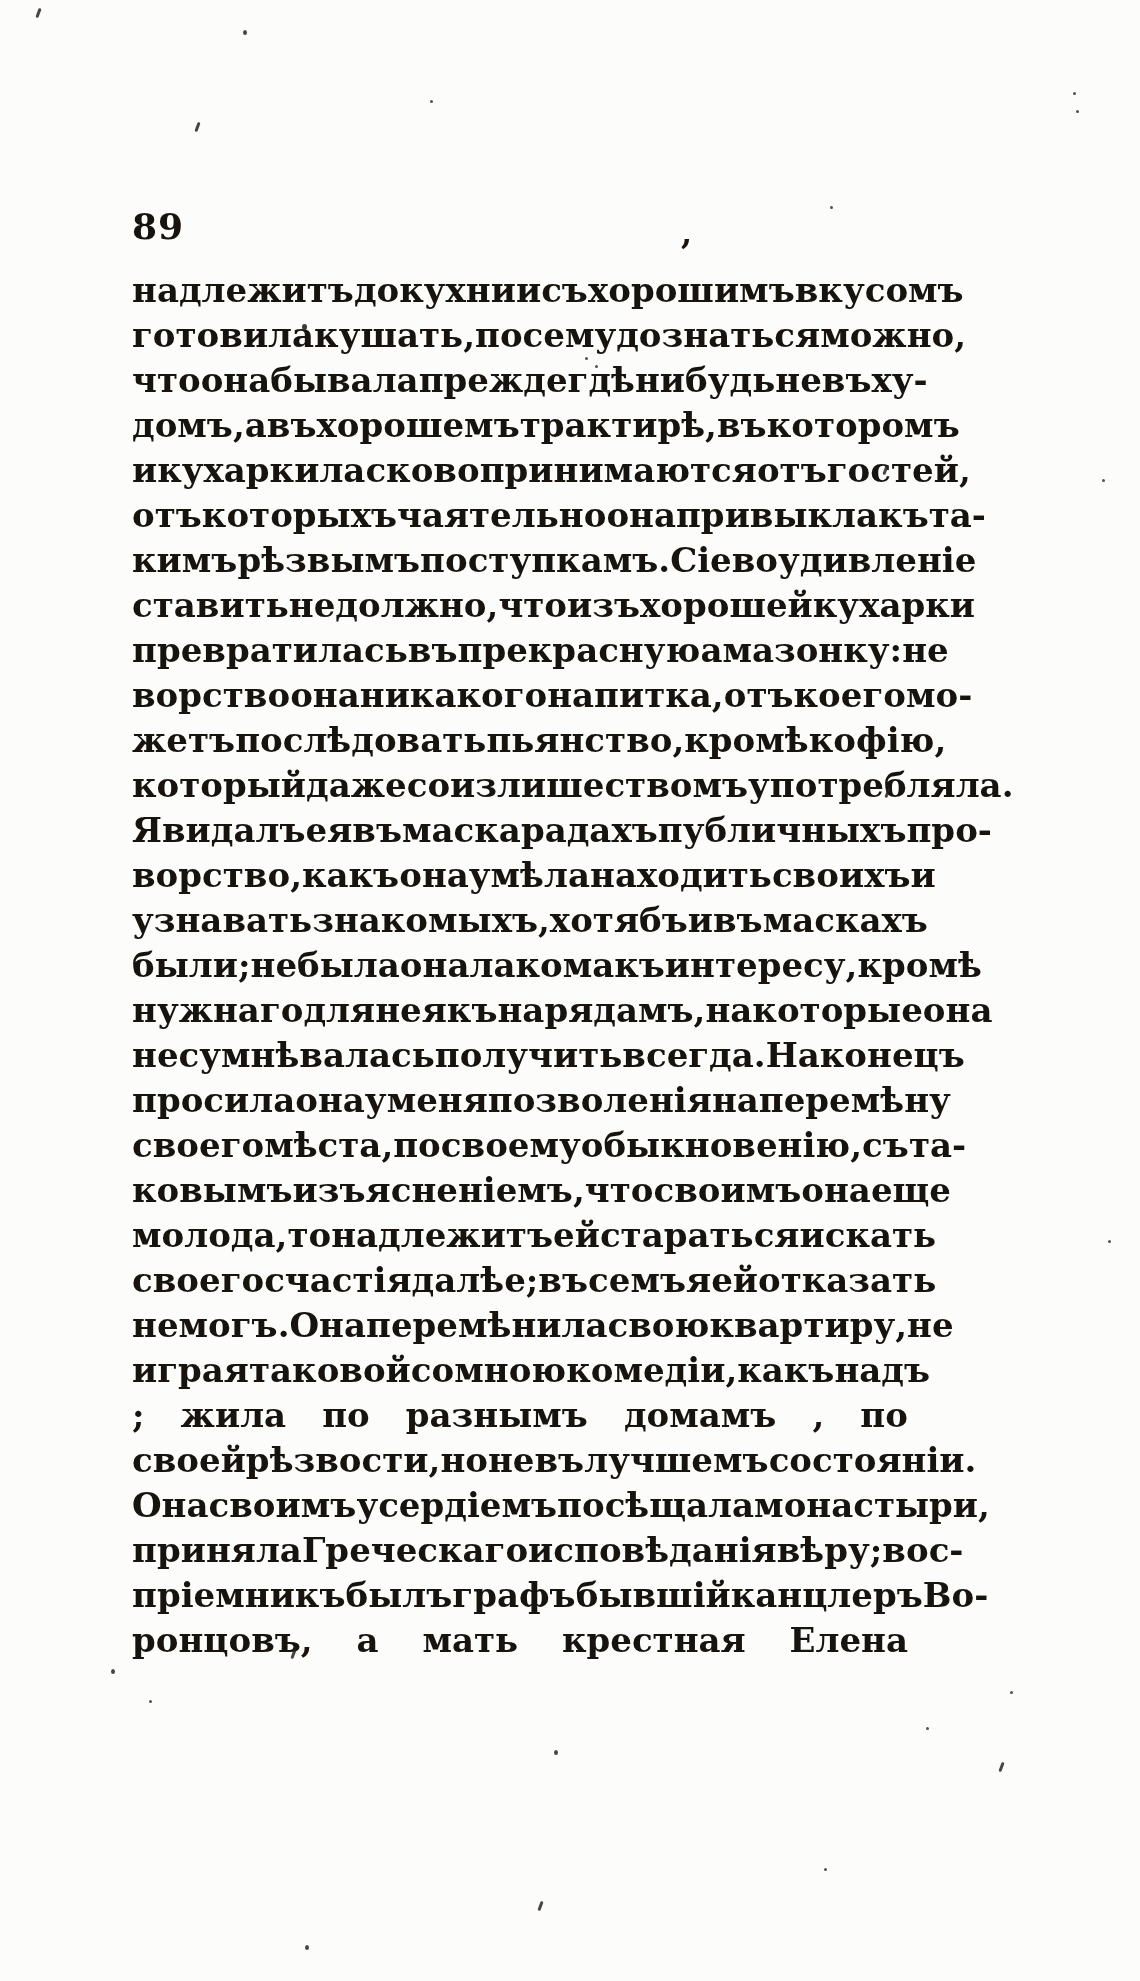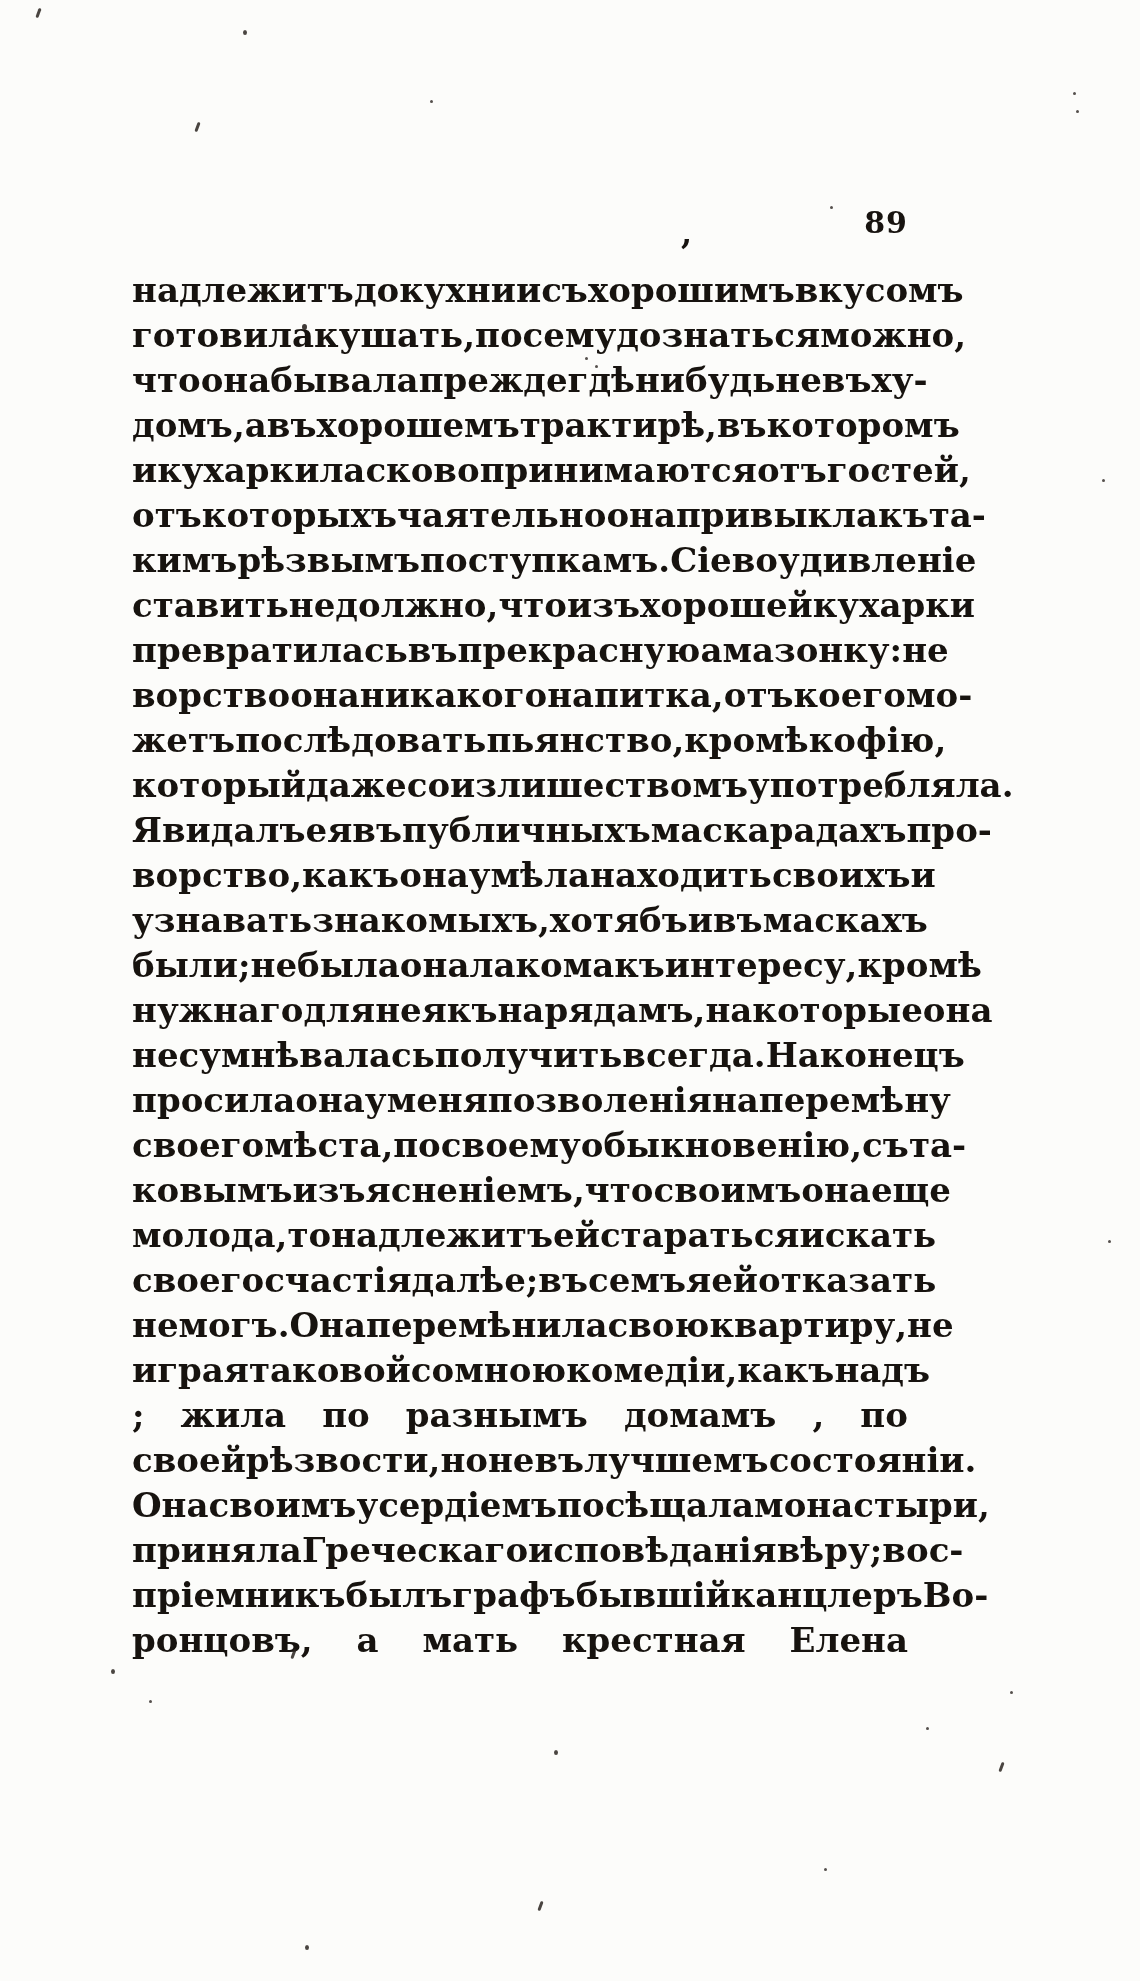--- a/index.html
+++ b/index.html
@@ -10,22 +10,22 @@
     background: #fcfcfa;
     overflow: hidden;
     font-family: "DejaVu Serif", "Liberation Serif", serif;
     color: #17130f;
   }
   .page-number {
     position: absolute;
     top: 205px;
     left: 132px;
     width: 776px;
-    text-align: right;
-    font-size: 30px;
+    text-align: left;
+    font-size: 36px;
     font-weight: bold;
     letter-spacing: 1px;
   }
   .ink-comma {
     position: absolute;
     top: 214px;
     left: 681px;
     font-size: 32px;
     font-weight: bold;
   }
@@ -173,22 +173,22 @@
         <span>даже</span>
         <span>со</span>
         <span>излишествомъ</span>
         <span>употребляла.</span>
       </div>
       <div class="line">
         <span>Я</span>
         <span>видалъ</span>
         <span>ея</span>
         <span>въ</span>
+        <span>маскарадахъ</span>
         <span>публичныхъ</span>
-        <span>маскарадахъ</span>
         <span>про-</span>
       </div>
       <div class="line">
         <span>ворство,</span>
         <span>какъ</span>
         <span>она</span>
         <span>умѣла</span>
         <span>находить</span>
         <span>своихъ</span>
         <span>и</span>

